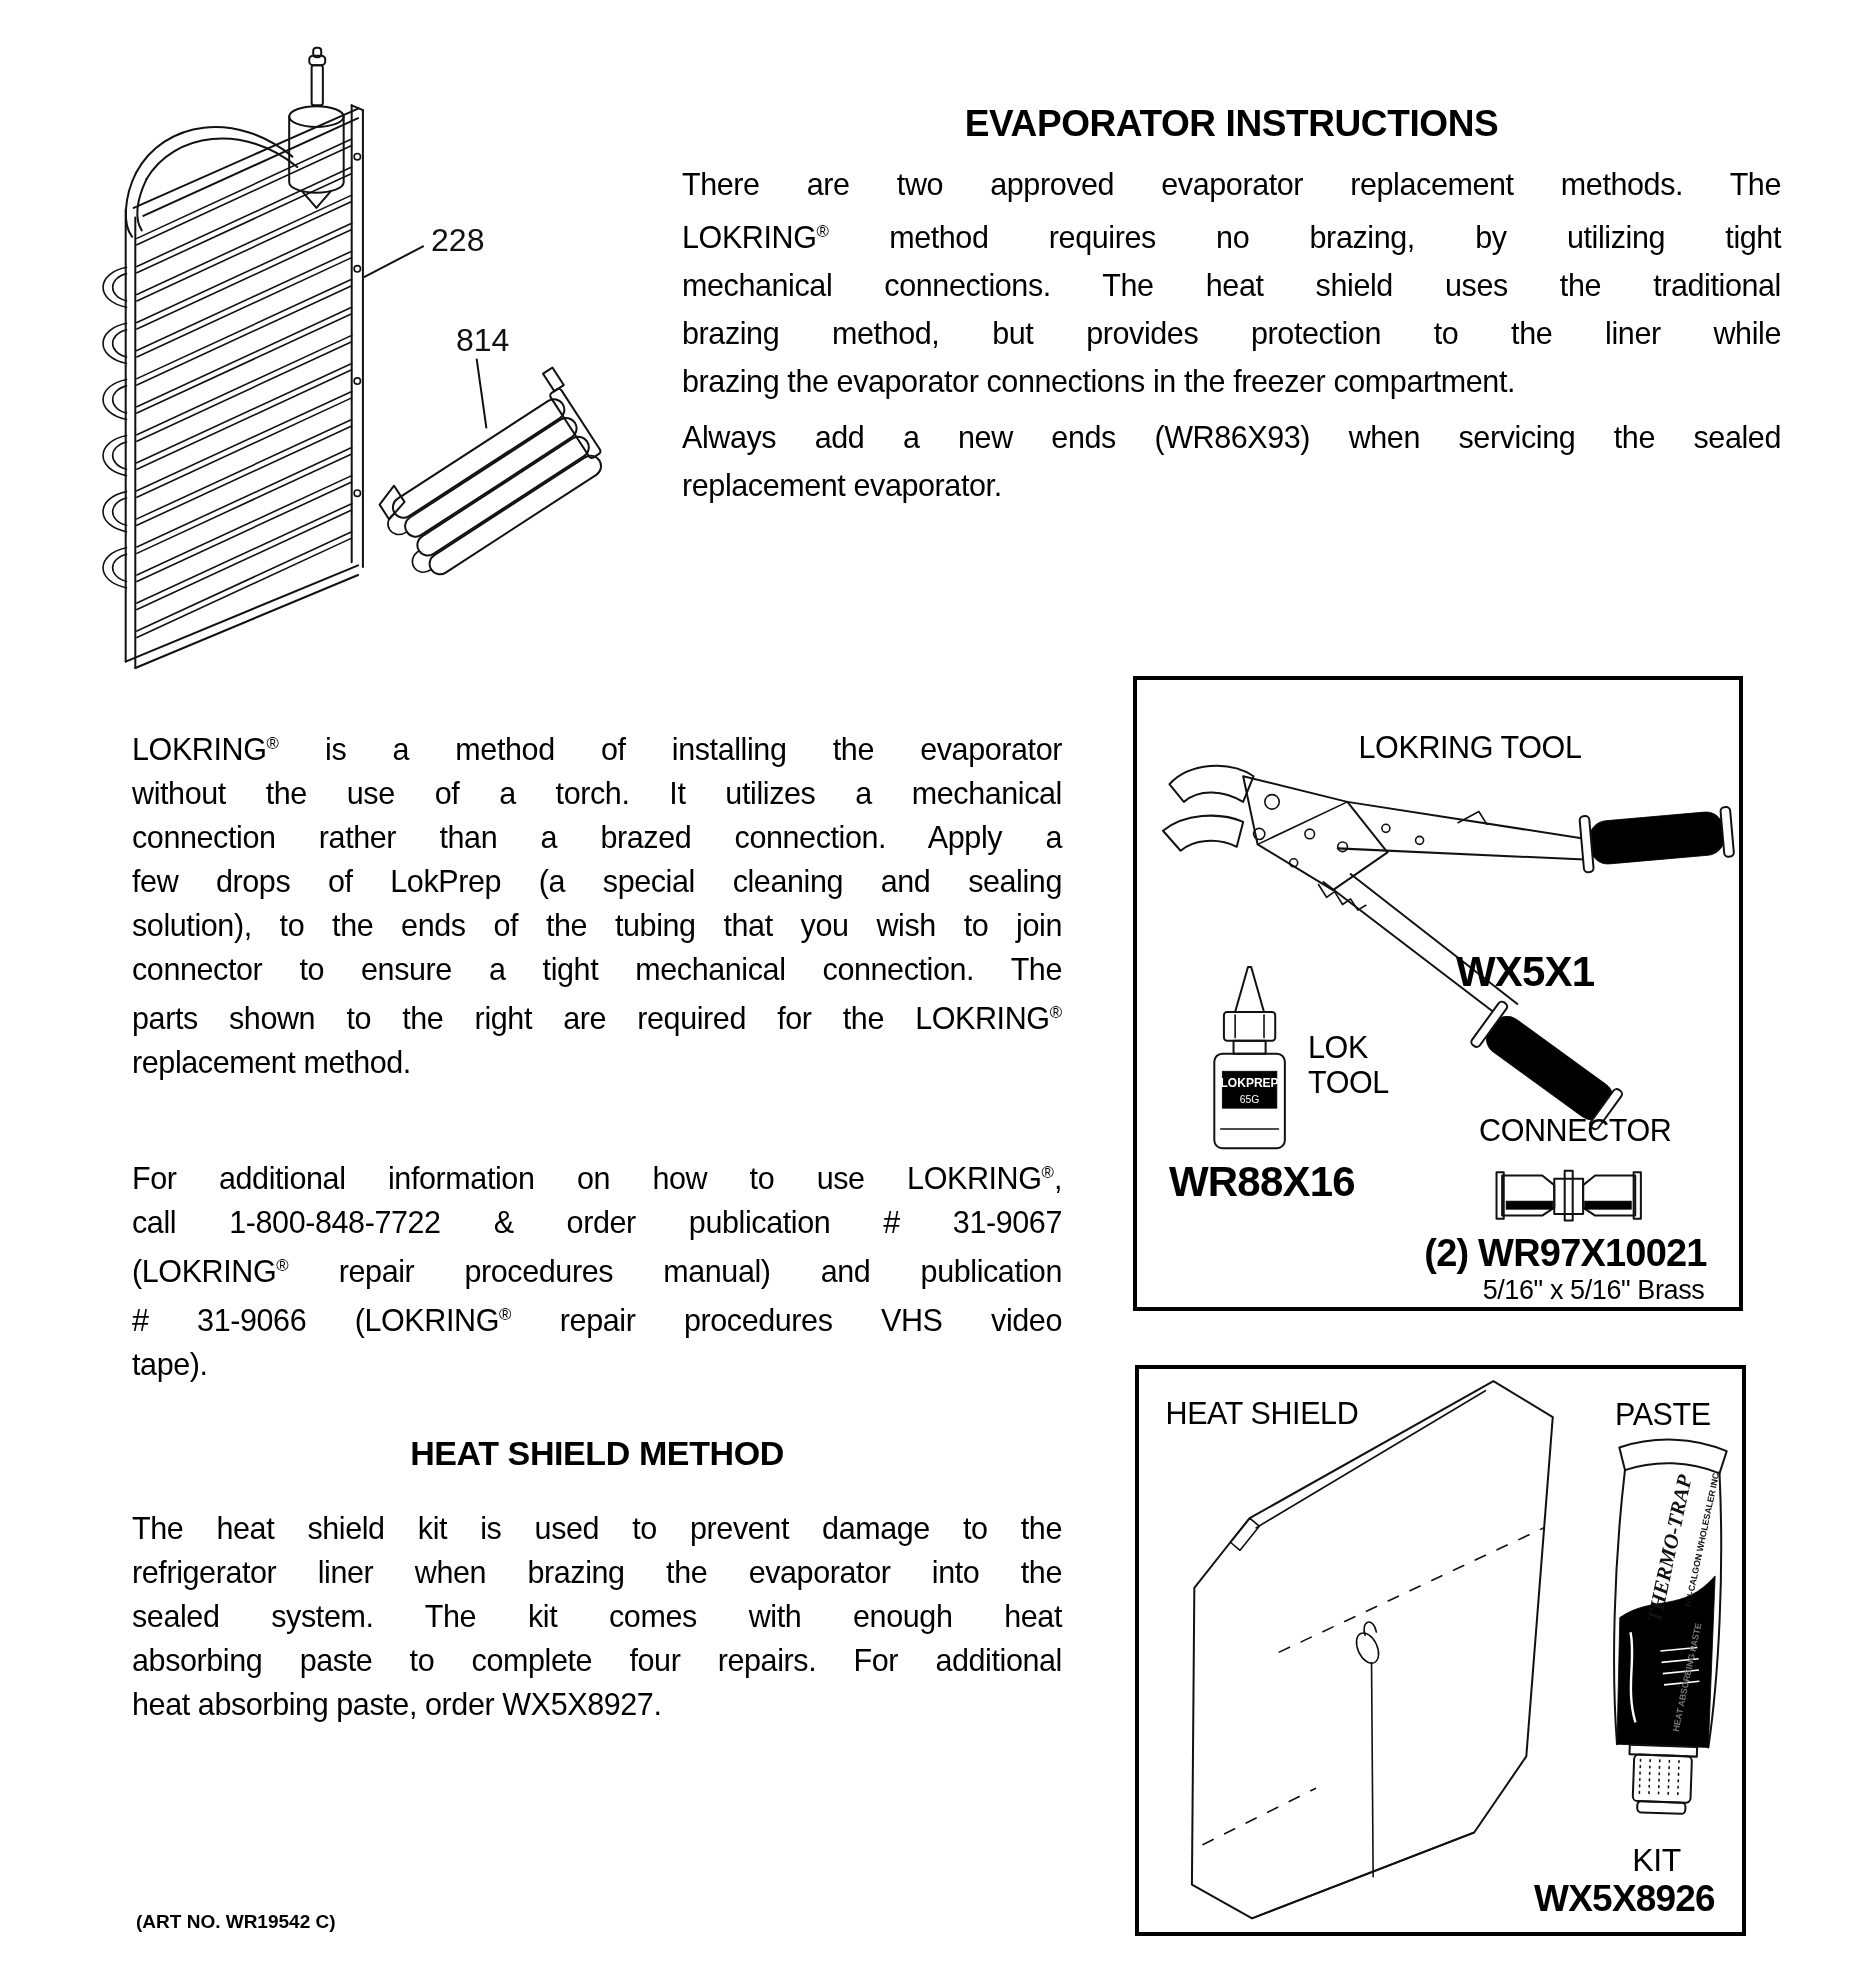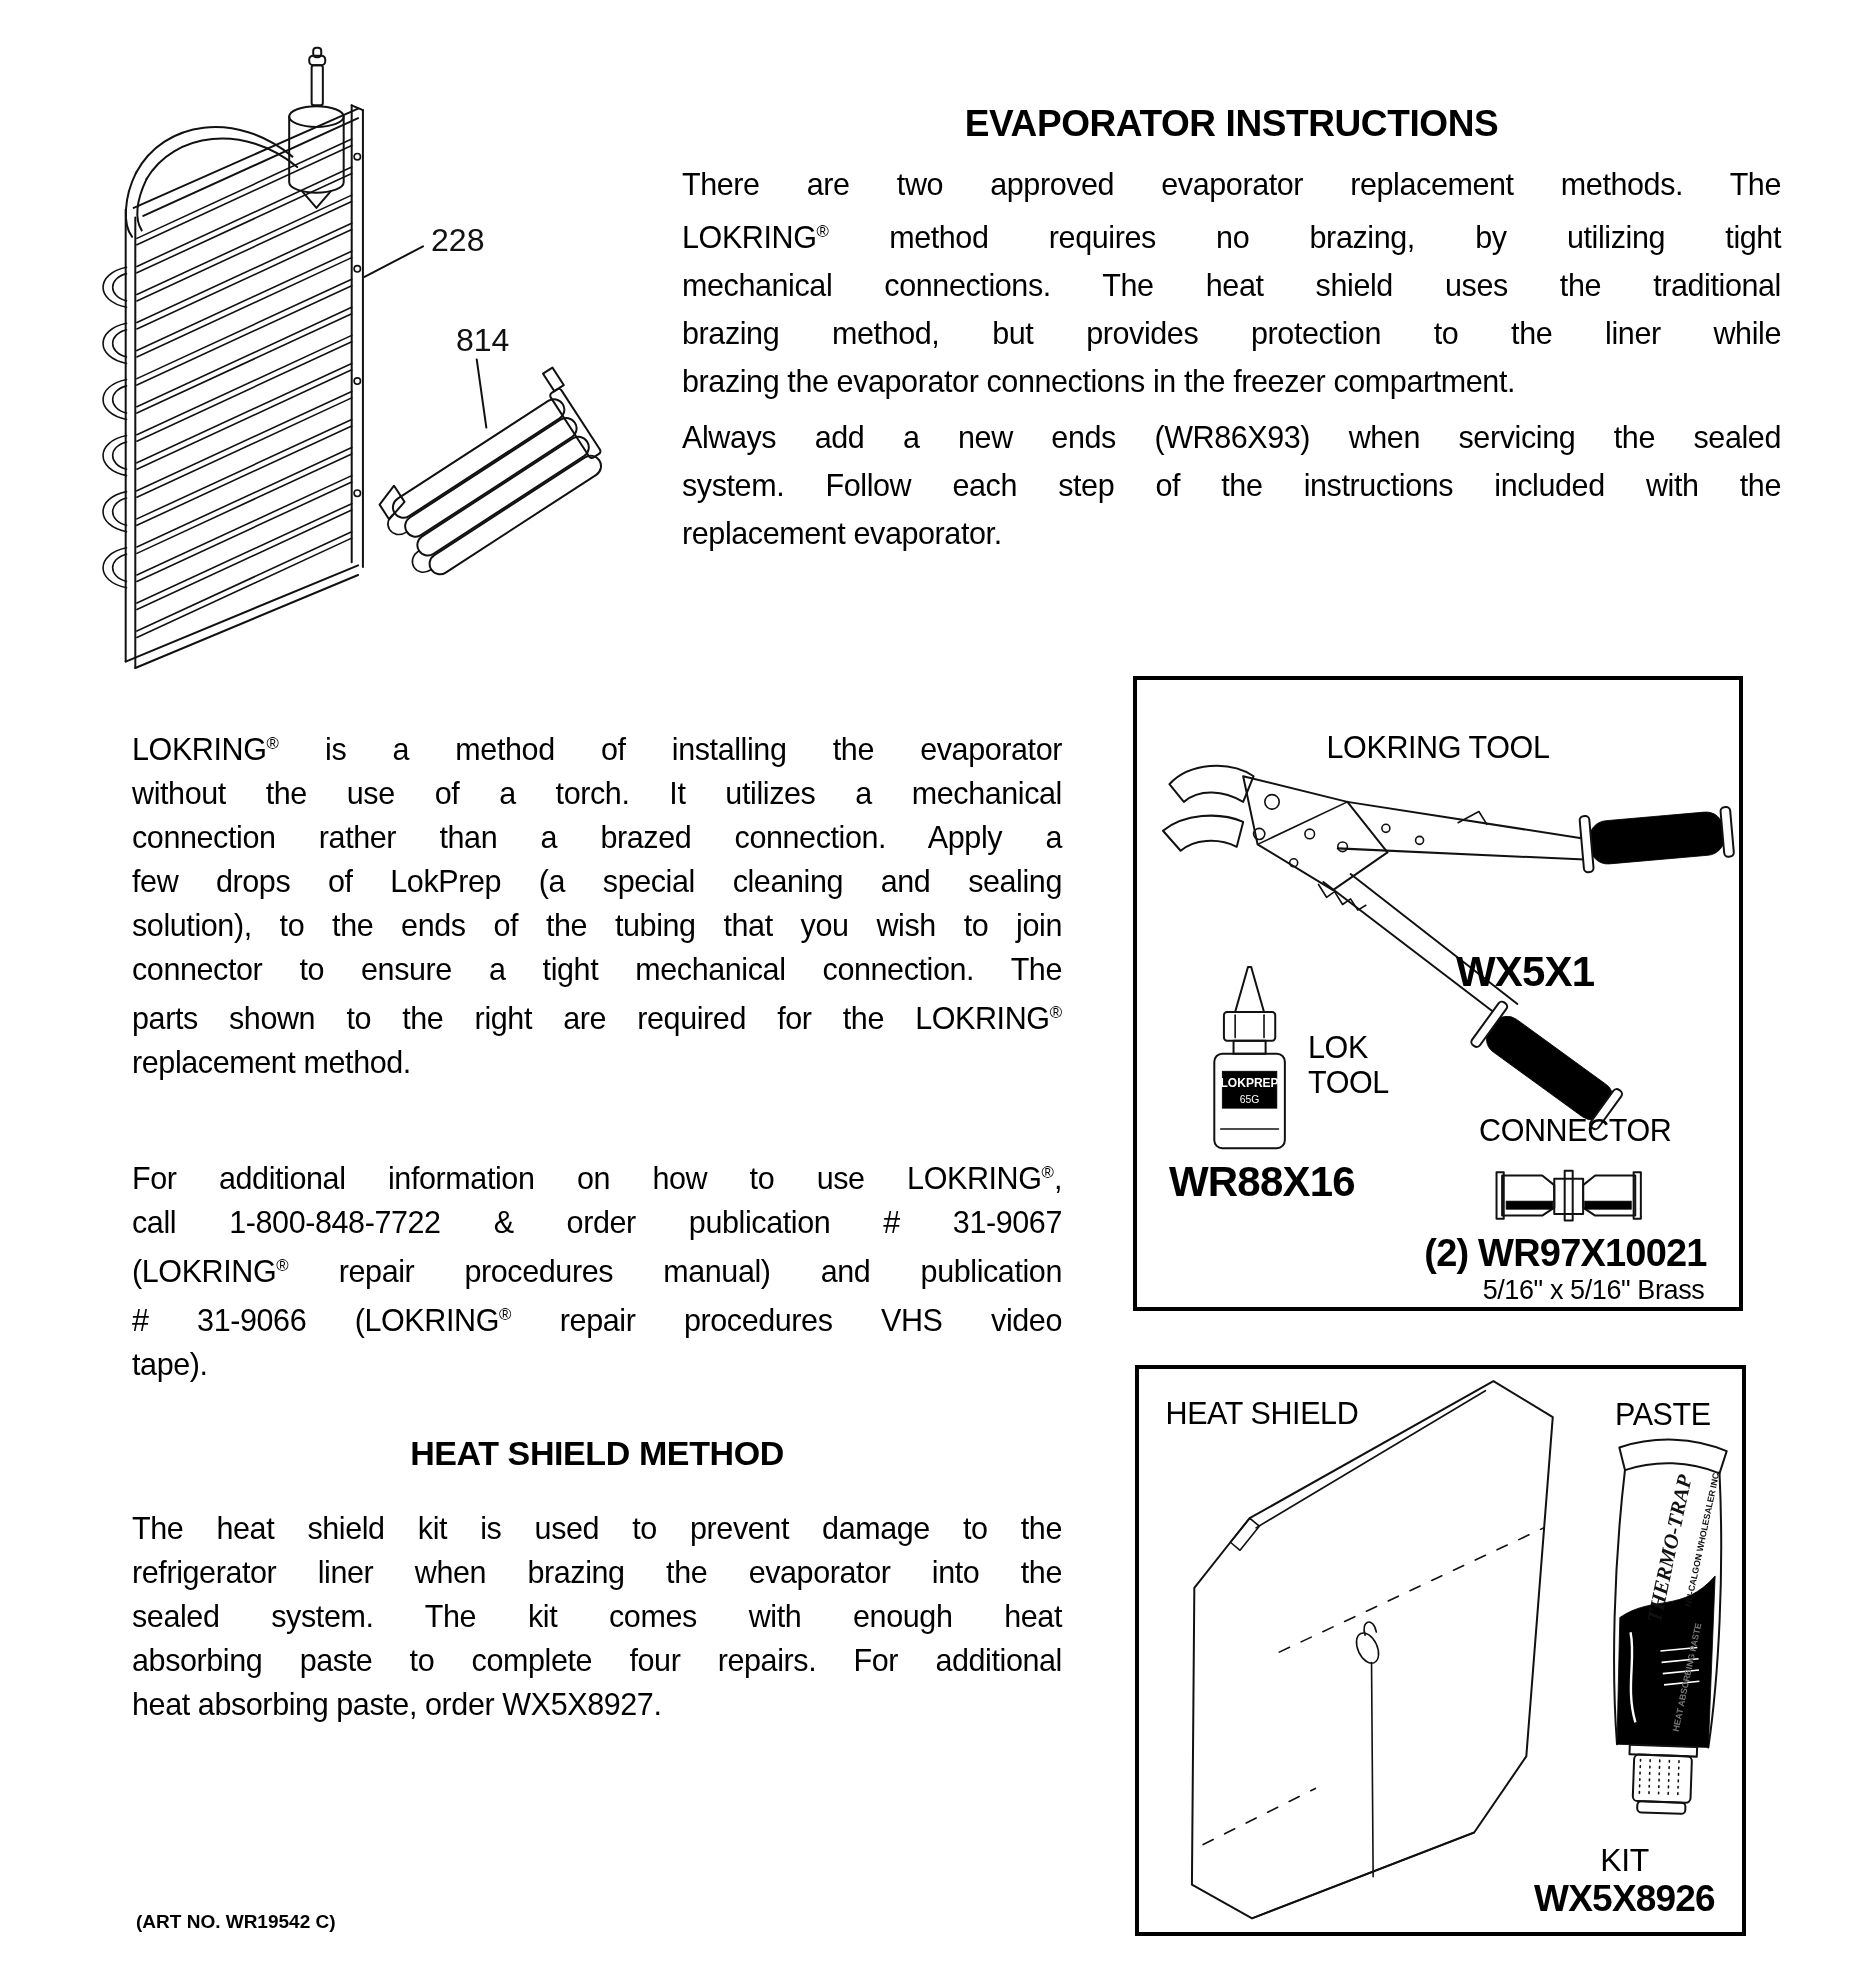--- a/index.html
+++ b/index.html
@@ -14,21 +14,21 @@
   .pline{text-align:justify;text-align-last:justify;}
   .pline.last{text-align-last:left;}
   .reg{font-size:55%;vertical-align:super;letter-spacing:0;}
   .doc-title{font-size:37px;font-weight:bold;text-align:center;letter-spacing:-0.4px;}
   .sec-heading{font-size:34px;font-weight:bold;text-align:center;letter-spacing:-0.4px;}
   .partbox{position:absolute;border:4px solid #000;background:#fff;}
   .boxlabel{font-size:30.5px;letter-spacing:-0.4px;}
   .pn-big{font-size:42px;font-weight:bold;letter-spacing:-0.8px;}
   .pn-med{font-size:38px;font-weight:bold;text-align:center;letter-spacing:-0.8px;}
   .pn-kit{font-size:37px;font-weight:bold;text-align:center;letter-spacing:-0.8px;}
-  .cap-center{text-align:center;}
+  .cap-center{text-align:center;padding-left:32px;}
   .small-note{font-size:27px;text-align:center;letter-spacing:-0.4px;}
   .artno{font-size:19px;font-weight:bold;letter-spacing:0;}
   .prewrap{white-space:pre-line;line-height:35px;}
   svg{display:block;}
   .ln{stroke:#111;stroke-width:2.5;fill:none;stroke-linecap:round;stroke-linejoin:round;}
   .lnth{stroke:#111;stroke-width:2;fill:none;stroke-linecap:round;stroke-linejoin:round;}
   .fillb{fill:#000;stroke:#000;}
   .fillw{fill:#fff;stroke:#111;stroke-width:2.5;}
   .calloutTxt{font-family:"Liberation Sans",sans-serif;font-size:40px;fill:#111;}
 </style>
@@ -129,21 +129,20 @@
   <div class="abs body-text rcol" style="left:682px;top:160px;width:1099px;">
       <div class="pline">There are two approved evaporator replacement methods.  The</div>
       <div class="pline">LOKRING<sup class="reg">®</sup> method requires no brazing, by utilizing tight</div>
       <div class="pline">mechanical connections.  The heat shield uses the traditional</div>
       <div class="pline">brazing method, but provides protection to the liner while</div>
       <div class="pline last">brazing the evaporator connections in the freezer compartment.</div>
     </div>
 
   <div class="abs body-text rcol" style="left:682px;top:413px;width:1099px;">
       <div class="pline">Always add a new ends (WR86X93) when servicing the sealed</div>
-      <div class="pline">system.  Follow each step of the instructions included with the</div>
       <div class="pline last">replacement evaporator.</div>
     </div>
 
 
   <div class="abs body-text lcol" style="left:132px;top:722px;width:930px;">
       <div class="pline">LOKRING<sup class="reg">®</sup> is a method of installing the evaporator</div>
       <div class="pline">without the use of a torch.  It utilizes a mechanical</div>
       <div class="pline">connection rather than a brazed connection.  Apply a</div>
       <div class="pline">few drops of LokPrep (a special cleaning and sealing</div>
       <div class="pline">solution), to the ends of the tubing that you wish to join</div>

